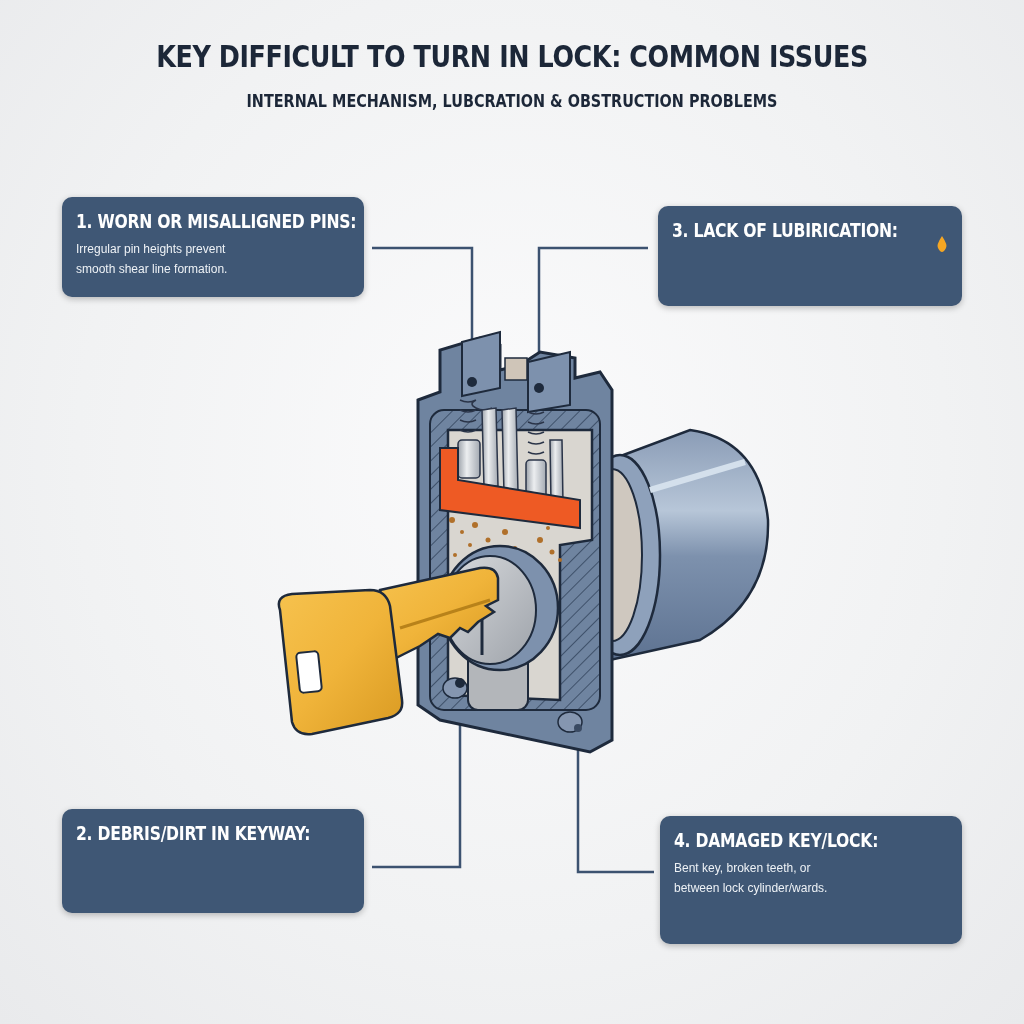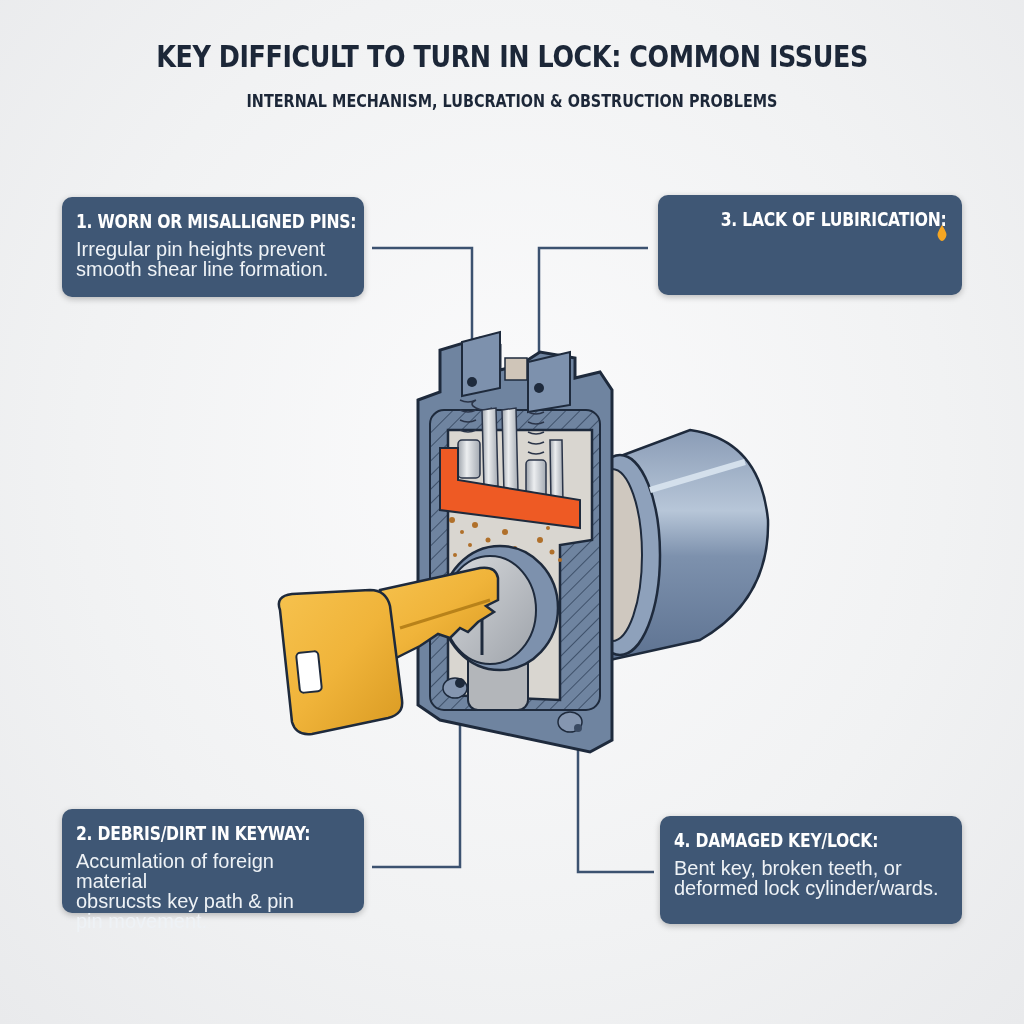--- a/index.html
+++ b/index.html
@@ -16,35 +16,35 @@
   }
   .subtitle {
     position:absolute; left:0; width:1024px; top:90px; text-align:center;
     font-family: "DejaVu Sans", sans-serif; font-weight:bold;
     font-size:18px; color:#1c2738;
     transform: scaleX(0.80); transform-origin:center;
   }
   .callout {
     position:absolute; background:#3f5775; border-radius:10px; color:#fff;
     box-shadow: 0 2px 6px rgba(0,0,0,0.25);
-    box-sizing:border-box; padding:12px 15px 10px 14px;
+    box-sizing:border-box; padding:12px 8px 10px 14px;
   }
   .callout .head {
     font-family: "DejaVu Sans", sans-serif; font-weight:bold; font-size:20px;
     white-space:nowrap; transform: scaleX(0.78); transform-origin:left center;
     letter-spacing:-0.3px; display:block; width:128%;
   }
   .callout .body {
-    font-size:20px; line-height:20px; color:#eef2f6; margin-top:6px;
+    font-size:12px; line-height:20px; color:#eef2f6; margin-top:6px;
     white-space:pre-line;
   }
   #c1 { left:62px; top:197px; width:302px; height:100px; }
-  #c3 { left:658px; top:195px; width:304px; height:100px;text-align:right; }
+  #c3 { left:658px; top:206px; width:304px; height:100px; }
   #c2 { left:62px; top:809px; width:302px; height:104px; }
-  #c4 { left:660px; top:816px; width:302px; height:108px; }
+  #c4 { left:660px; top:816px; width:302px; height:128px; }
   .drop { position:absolute; right:14px; top:30px; width:12px; height:16px; }
   svg.art { position:absolute; left:0; top:0; }
 </style>
 </head>
 <body>
 
 <div class="title">KEY DIFFICULT TO TURN IN LOCK: COMMON ISSUES</div>
 <div class="subtitle">INTERNAL MECHANISM, LUBCRATION &amp; OBSTRUCTION PROBLEMS</div>
 
 <svg class="art" width="1024" height="1024" viewBox="0 0 1024 1024">
@@ -162,22 +162,19 @@
 
 <div class="callout" id="c3">
   <span class="head">3. LACK OF LUBIRICATION:</span>
   <svg class="drop" viewBox="0 0 12 16">
     <path d="M6,0 Q12,9 10,12 Q8,16 6,16 Q4,16 2,12 Q0,9 6,0 Z" fill="#f5a623"></path>
   </svg>
 </div>
 
 <div class="callout" id="c2">
   <span class="head">2. DEBRIS/DIRT IN KEYWAY:</span>
-  <div class="body"> Accumlation of foreign material
- obsrucsts key path &amp; pin
-pin movement.</div>
 </div>
 
 <div class="callout" id="c4">
   <span class="head">4. DAMAGED KEY/LOCK:</span>
   <div class="body"> Bent key, broken teeth, or
- deformed lock cylinder/wards.</div>
+ between lock cylinder/wards.</div>
 </div>
 
 </body></html>

